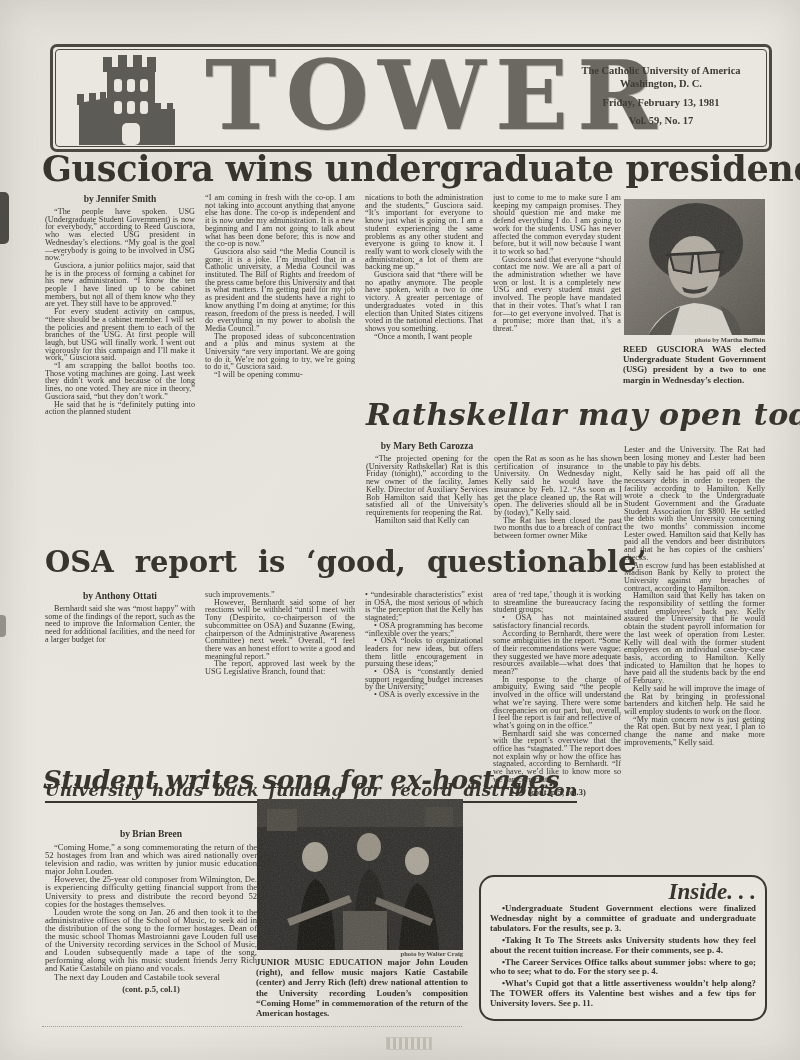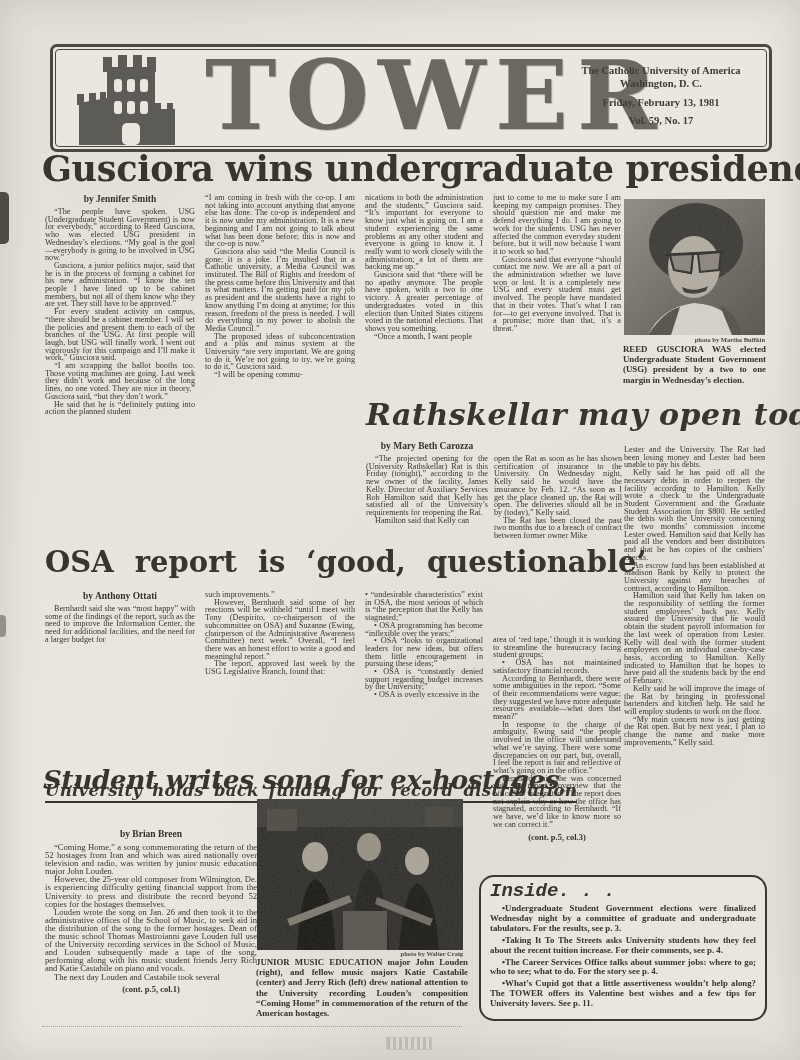--- a/index.html
+++ b/index.html
@@ -42,38 +42,38 @@
   .cont .para:first-child{text-indent:0;}
   .cols-row{display:flex;gap:10px;align-items:flex-start;}
   .lead-cols{left:45px;top:194px;}
   .c-w150{width:150px;} .c-w118{width:118px;} .c-w128{width:128px;}
   .h-tall{height:351px;} .h-short{height:192px;}
   .rat-byline{left:366px;top:441px;width:122px;}
   .rat-cols{left:366px;top:455px;gap:6px;}
   .rat-col{height:92px;}
   .rat-col3{left:624px;top:446px;width:141px;height:430px;}
   .osa-cols{left:45px;top:591px;}
-  .osa-h12{height:154px;} .osa-h3{height:152px;} .osa-h4{height:262px;margin-top:45px;}
+  .osa-h12{height:154px;} .osa-h3{height:152px;} .osa-h4{height:262px;}
   .cont-line{font-weight:bold;font-size:8.5px;text-align:center;margin-top:3px;color:#34322c;}
   .host-byline{left:45px;top:829px;width:212px;}
   .host-col{left:45px;top:843px;width:212px;height:168px;}
   .host-col .para{font-size:8.6px;line-height:8.1px;}
   
   .photo{background:#777;overflow:hidden;}
   .lead-photo{left:624px;top:199px;width:141px;height:136px;}
   .music-photo{left:257px;top:799px;width:206px;height:151px;}
   .credit{font-size:6.5px;font-weight:bold;text-align:right;color:#4a473f;}
   .lead-credit{left:624px;top:336px;width:141px;}
   .music-credit{left:300px;top:950px;width:163px;}
   .caption{font-weight:bold;font-size:8.8px;line-height:10.2px;text-align:justify;color:#34322c;overflow:hidden;}
   .lead-caption{left:623px;top:344px;width:143px;height:52px;}
   .music-caption{left:256px;top:957px;width:212px;height:64px;}
   
   .inside-box{left:479px;top:875px;width:288px;height:146px;border:2.5px solid #3b3831;border-radius:15px;padding:4px 9px 4px 9px;box-sizing:border-box;background:rgba(236,233,226,0.6);overflow:hidden;}
-  .inside-title{font-family:Liberation Mono, monospace;font-weight:bold;font-style:italic;font-size:19px;line-height:21px;color:#36342d;}
+  .inside-title{font-family:Liberation Serif, serif;font-weight:bold;font-style:italic;font-size:23px;line-height:21px;color:#36342d;text-align:right;}
   .inside-items .para{margin:2px 0 0 0;font-size:8.8px;line-height:9.9px;font-weight:bold;text-align:justify;text-indent:12px;color:#36342d;}
   
   .smudge1{left:0;top:192px;width:9px;height:52px;background:#35332e;border-radius:0 5px 5px 0;opacity:0.85;}
   .smudge2{left:0;top:615px;width:6px;height:22px;background:#4a473f;border-radius:0 4px 4px 0;opacity:0.5;}
   .dotted-line{left:42px;top:1026px;width:420px;height:0;border-top:1px dotted #a39f94;}
   .bottom-stamp{left:386px;top:1037px;width:44px;height:11px;border:1px solid #c2beb4;background:repeating-linear-gradient(90deg,#b7b3a9 0 3px,#dbd7cf 3px 6px);opacity:0.8;}
 </style>
 </head>
 <body>
 

